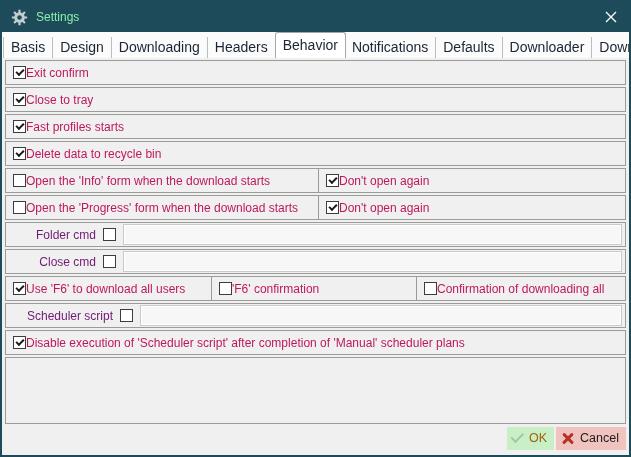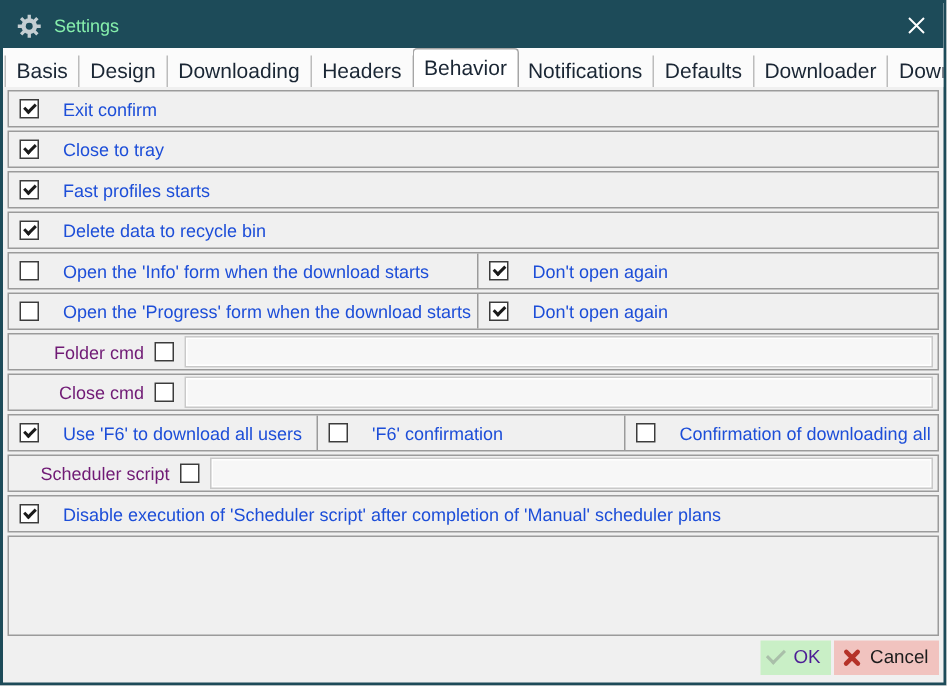--- a/index.html
+++ b/index.html
@@ -19,34 +19,34 @@
   .tab.active { height:25px; line-height:25px; background:#ffffff; border:1px solid #a6a6a6; border-bottom:none; border-radius:3px 3px 0 0; margin:0 -1px; position:relative; z-index:2; }
   
   .content { flex:1; display:flex; flex-direction:column; padding:2px 3px 0 3px; gap:2px; min-height:0; }
   .panel { border:1px solid #9b9b9b; background:#f0f0f0; box-sizing:border-box; }
   .row { height:25px; flex:none; display:flex; align-items:center; }
   .filler { flex:1; }
   .sect { display:flex; align-items:center; height:100%; min-width:0; }
   .w312 { width:312px; flex:none; } .w205 { width:205px; flex:none; } .w204 { width:204px; flex:none; }
   .rest { flex:1; }
   .vdiv { width:1px; height:100%; background:#9b9b9b; flex:none; }
-  .check { display:flex; align-items:center; gap:16px; padding-left:7px; font-size:12px; color:#1d4ed8; white-space:nowrap; min-width:0; }
+  .check { display:flex; align-items:center; gap:0; padding-left:7px; font-size:12px; color:#be185d; white-space:nowrap; min-width:0; }
   .cb { width:13px; height:13px; background:#ffffff; border:1px solid #3c3c3c; box-sizing:border-box; position:relative; flex:none; }
   .cb[data-state="true"]::after {
     content:""; position:absolute; left:2px; top:2px; width:6px; height:3px;
     border-left:2px solid #1a1a1a; border-bottom:2px solid #1a1a1a; transform:rotate(-45deg);
   }
   .cmdlabel { font-size:12px; color:#701a75; text-align:right; flex:none; }
   .wlbl-sm { width:90px; } .wlbl-lg { width:107px; }
   .cmdrow .cb { margin-left:7px; }
   .field { flex:1; height:19px; margin:0 3px 0 7px; background:#f7f7f7; border:1px solid #c9c9c9; box-shadow:inset 0 0 0 1px #ffffff; font-size:12px; color:#101010; }
   
   .footer { height:28px; flex:none; display:flex; align-items:center; justify-content:flex-end; gap:2px; padding:0 3px 3px 0; }
   .btn { height:23px; display:flex; align-items:center; gap:5px; padding:0 7px 0 5px; font-size:12.5px; box-sizing:border-box; }
-  .btn-ok { background:#c9efc6; color:#4c1d95;justify-content:flex-end; }
+  .btn-ok { background:#c9efc6; color:#a16207;justify-content:flex-end; }
   .btn-cancel { background:#f1c3bf; color:#1c1c1c; }
   .ok-check { width:10px; height:5px; border-left:2px solid #a9bfa9; border-bottom:2px solid #a9bfa9; transform:rotate(-45deg) translate(1px,-2px); flex:none; }
   .x-icon { position:relative; width:14px; height:14px; flex:none; }
   .x-icon::before,.x-icon::after { content:""; position:absolute; left:0; top:5.5px; width:14px; height:3.2px; background:#b53228; border-radius:1.5px; }
   .x-icon::before { transform:rotate(45deg); } .x-icon::after { transform:rotate(-45deg); }
 </style>
 </head>
 <body>
 
 <div class="window">

